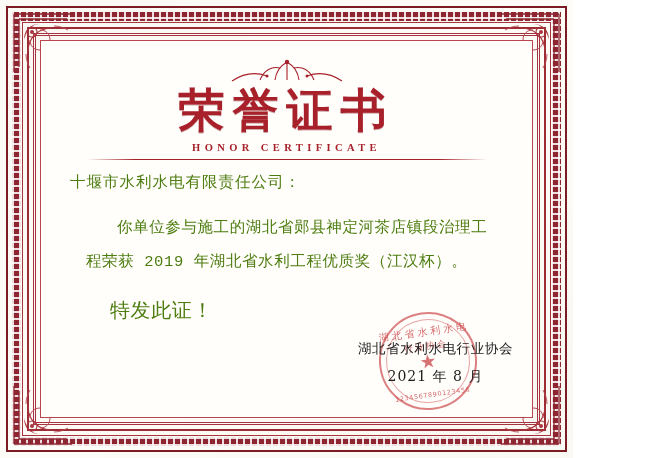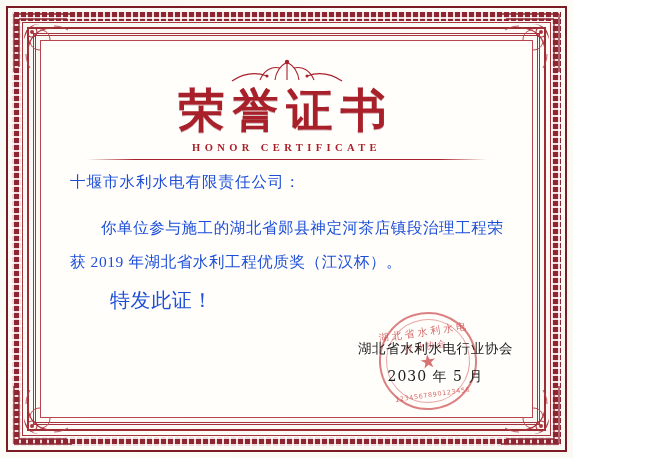--- a/index.html
+++ b/index.html
@@ -129,34 +129,34 @@
     background: linear-gradient(90deg, rgba(168,32,42,0) 0%, #a8202a 12%, #a8202a 88%, rgba(168,32,42,0) 100%);
     margin: 6px auto 0 auto;
   }
 
   
   .body-text {
     position: absolute;
     left: 70px;
     right: 67px;
     top: 172px;
-    color: #1d4ed8;
-    font-family: Liberation Serif, serif;
+    color: #4d7c0f;
+    font-family: Liberation Mono, monospace;
   }
   .salutation {
     font-size: 15.5px;
     letter-spacing: 1px;
     margin-bottom: 18px;
   }
   .para {
     font-size: 15.5px;
     line-height: 34px;
     text-indent: 2em;
     letter-spacing: 0.6px;
-    margin: 0;
+    margin: 16px;
   }
   .closing {
     font-size: 20px;
     line-height: 34px;
     text-indent: 2em;
     letter-spacing: 0.6px;
     margin: 4px 0 0 0;
   }
 
   
@@ -354,16 +354,16 @@
   <div class="seal">
     <div class="ring2"></div>
     <div class="seal-arc">湖北省水利水电</div>
     <div class="seal-arc2">行业协会</div>
     <div class="star">★</div>
     <div class="seal-bottom">1234567890123456</div>
   </div>
 
   <div class="sign-block">
     <div class="org">湖北省水利水电行业协会</div>
-    <div class="date">2030 年 5 月</div>
+    <div class="date">2021 年 8 月</div>
   </div>
 
 </div>
 
 </body></html>

